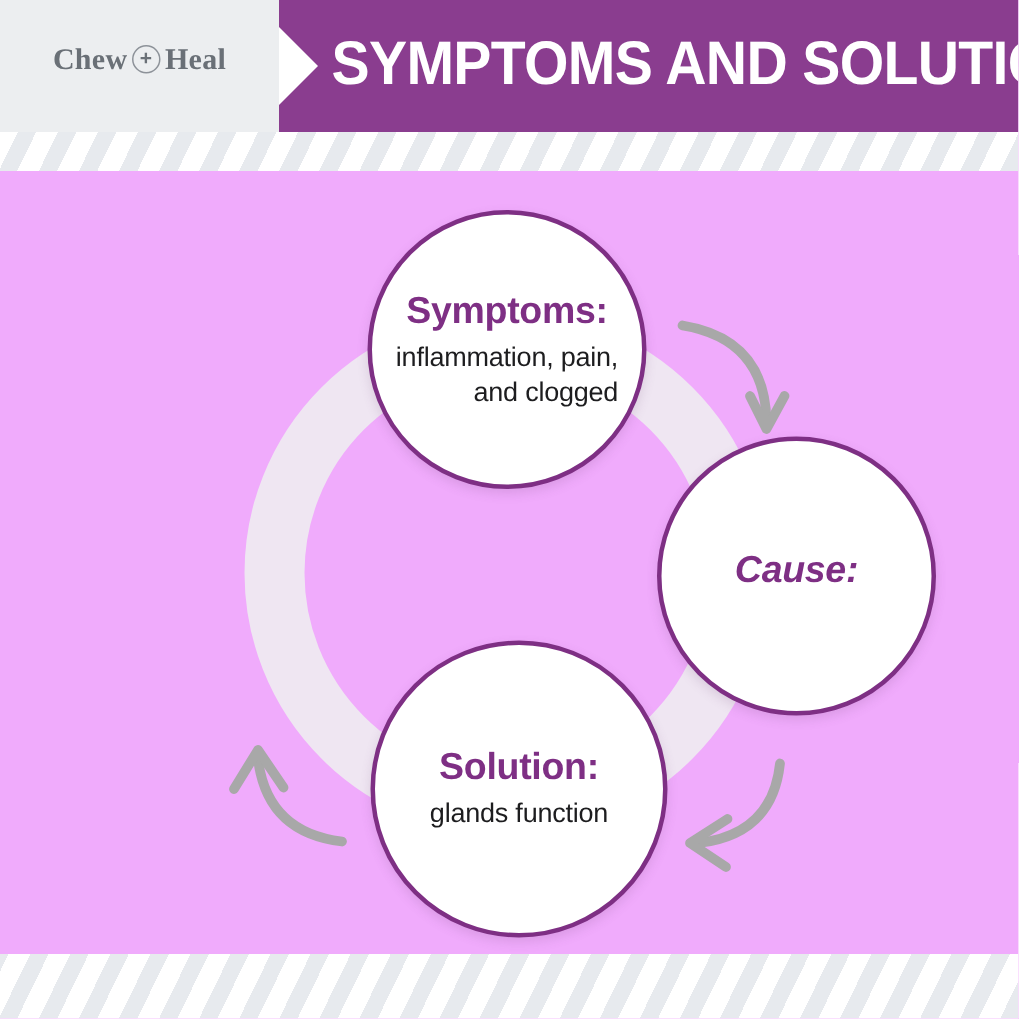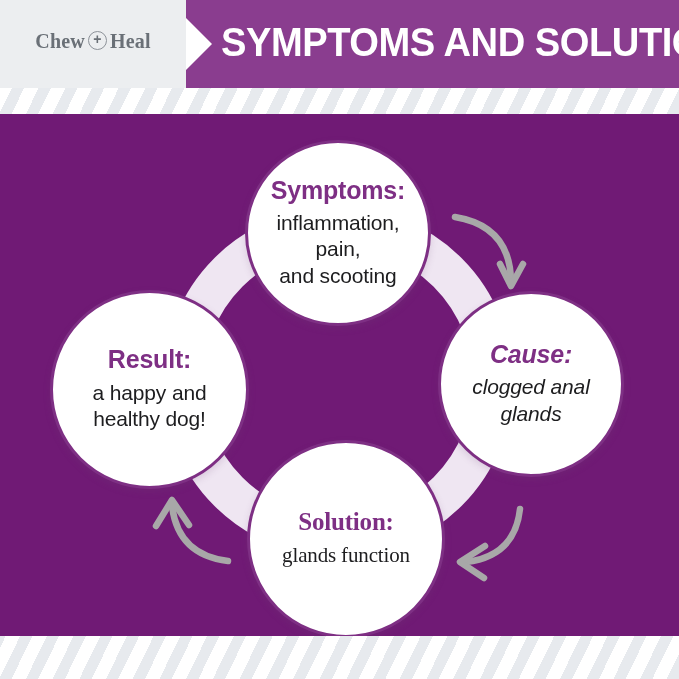--- a/index.html
+++ b/index.html
@@ -8,21 +8,21 @@
     background: #ffffff;
   }
   body {
     font-family: "Liberation Sans", sans-serif;
   }
   #page {
     position: relative;
     width: 679px;
     height: 679px;
     overflow: hidden;
-    background: #701a75;
+    background: #f0abfc;
   }
 
   
   #header {
     position: absolute;
     left: 0; top: 0;
     width: 679px;
     height: 88px;
   }
   #logo-panel {
@@ -143,37 +143,37 @@
   .node-title {
     color: #7e2f84;
     font-weight: bold;
     font-size: 25px;
     letter-spacing: -0.2px;
     line-height: 1.05;
     margin-bottom: 7px;
   }
   .node-body {
     color: #1d1d1f;
-    font-size: 21px;
+    font-size: 18px;
     line-height: 1.26;
     letter-spacing: -0.15px;
     padding: 0 12px;
   }
 
   #node-symptoms {
     left: 245px; top: 26px;
-    width: 186px; height: 186px;
+    width: 186px; height: 186px; text-align: right;
   }
   #node-cause {
     left: 438px; top: 177px;
     width: 186px; height: 186px; font-style: italic;
   }
   #node-solution {
-    left: 247px; top: 326px;
-    width: 198px; height: 198px; font-family: Liberation Serif, serif;
+    left: 247px; top: 313px;
+    width: 198px; height: 198px;
   }
   #node-result {
     left: 50px; top: 176px;
     width: 199px; height: 199px;
   }
 </style>
 </head>
 <body>
 
 <div id="page">
@@ -211,43 +211,33 @@
 
         <path d="M 228 447 Q 178 441 172 392"></path>
         <path d="M 156 412 L 172 386 L 189 411"></path>
       </g>
     </svg>
 
     <div class="node" id="node-symptoms">
       <div class="node-title">Symptoms:</div>
       <div class="node-body">
         <div>inflammation, pain,</div>
-        <div>and scooting</div>
+        <div>and clogged</div>
       </div>
     </div>
 
     <div class="node" id="node-cause">
       <div class="node-title">Cause:</div>
-      <div class="node-body">
-        <div>clogged anal glands</div>
-      </div>
     </div>
 
     <div class="node" id="node-solution">
       <div class="node-title">Solution:</div>
       <div class="node-body">
         <div>glands function</div>
       </div>
     </div>
 
-    <div class="node" id="node-result">
-      <div class="node-title">Result:</div>
-      <div class="node-body">
-        <div>a happy and</div>
-        <div>healthy dog!</div>
-      </div>
-    </div>
 
   </div>
 
   <div class="stripe-band" id="stripes-bottom"></div>
 
 </div>
 
 </body></html>

